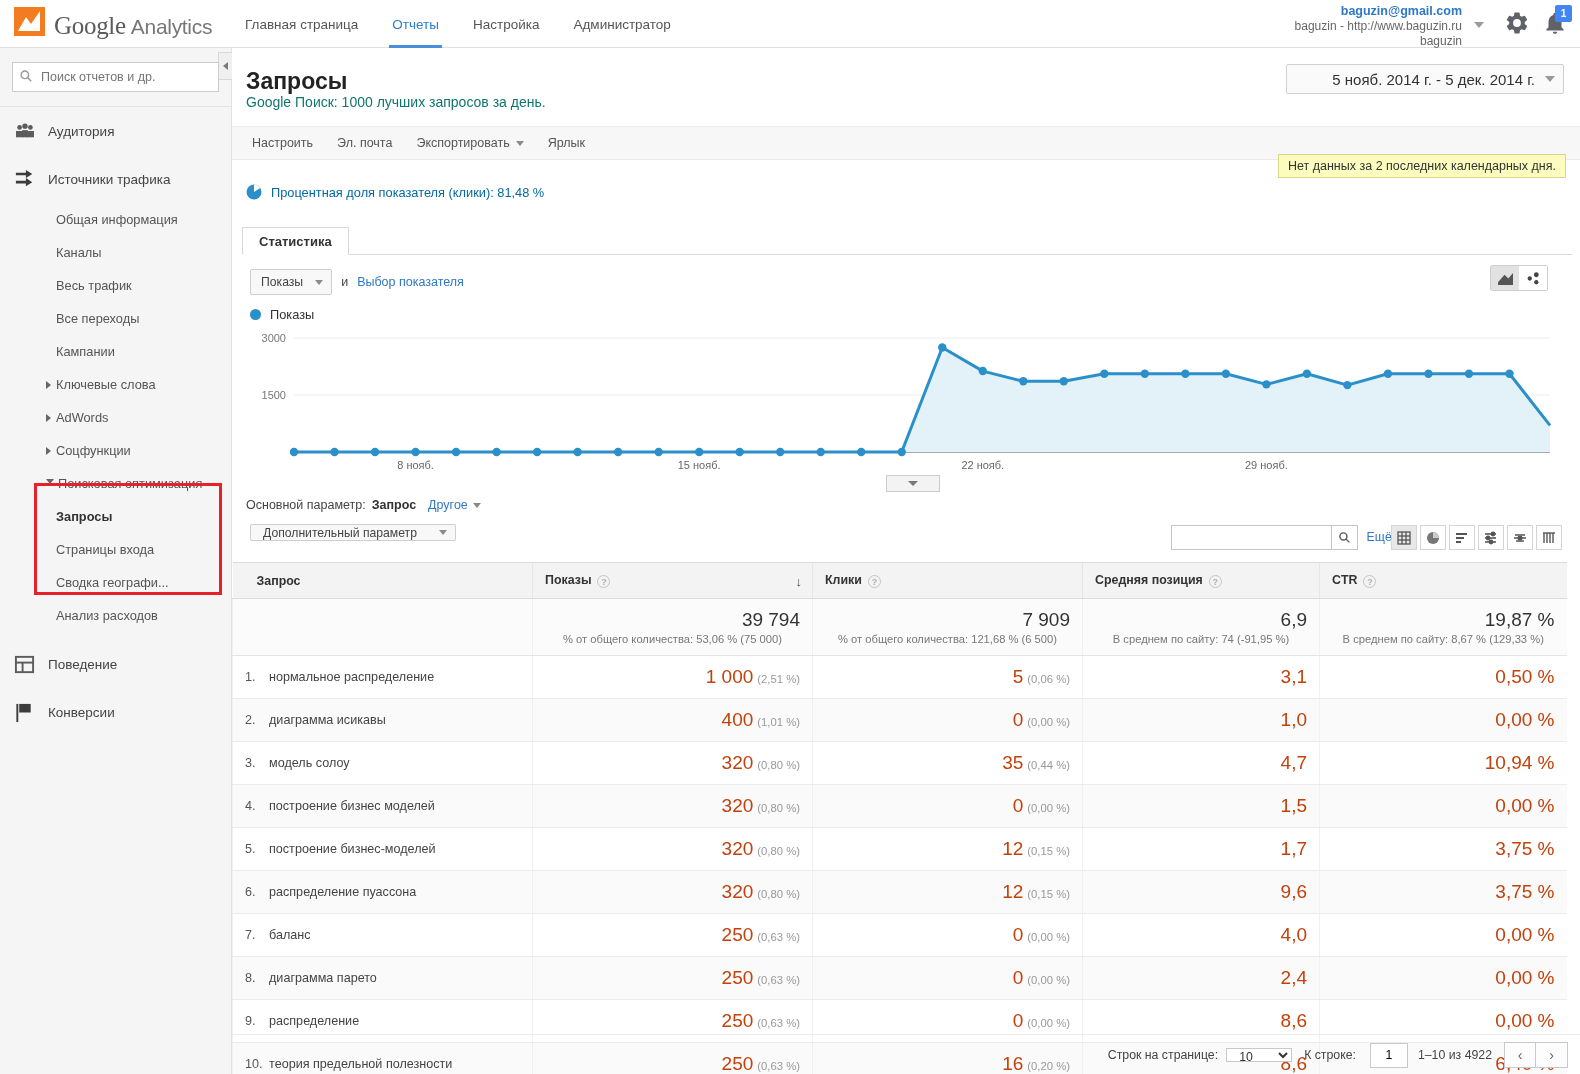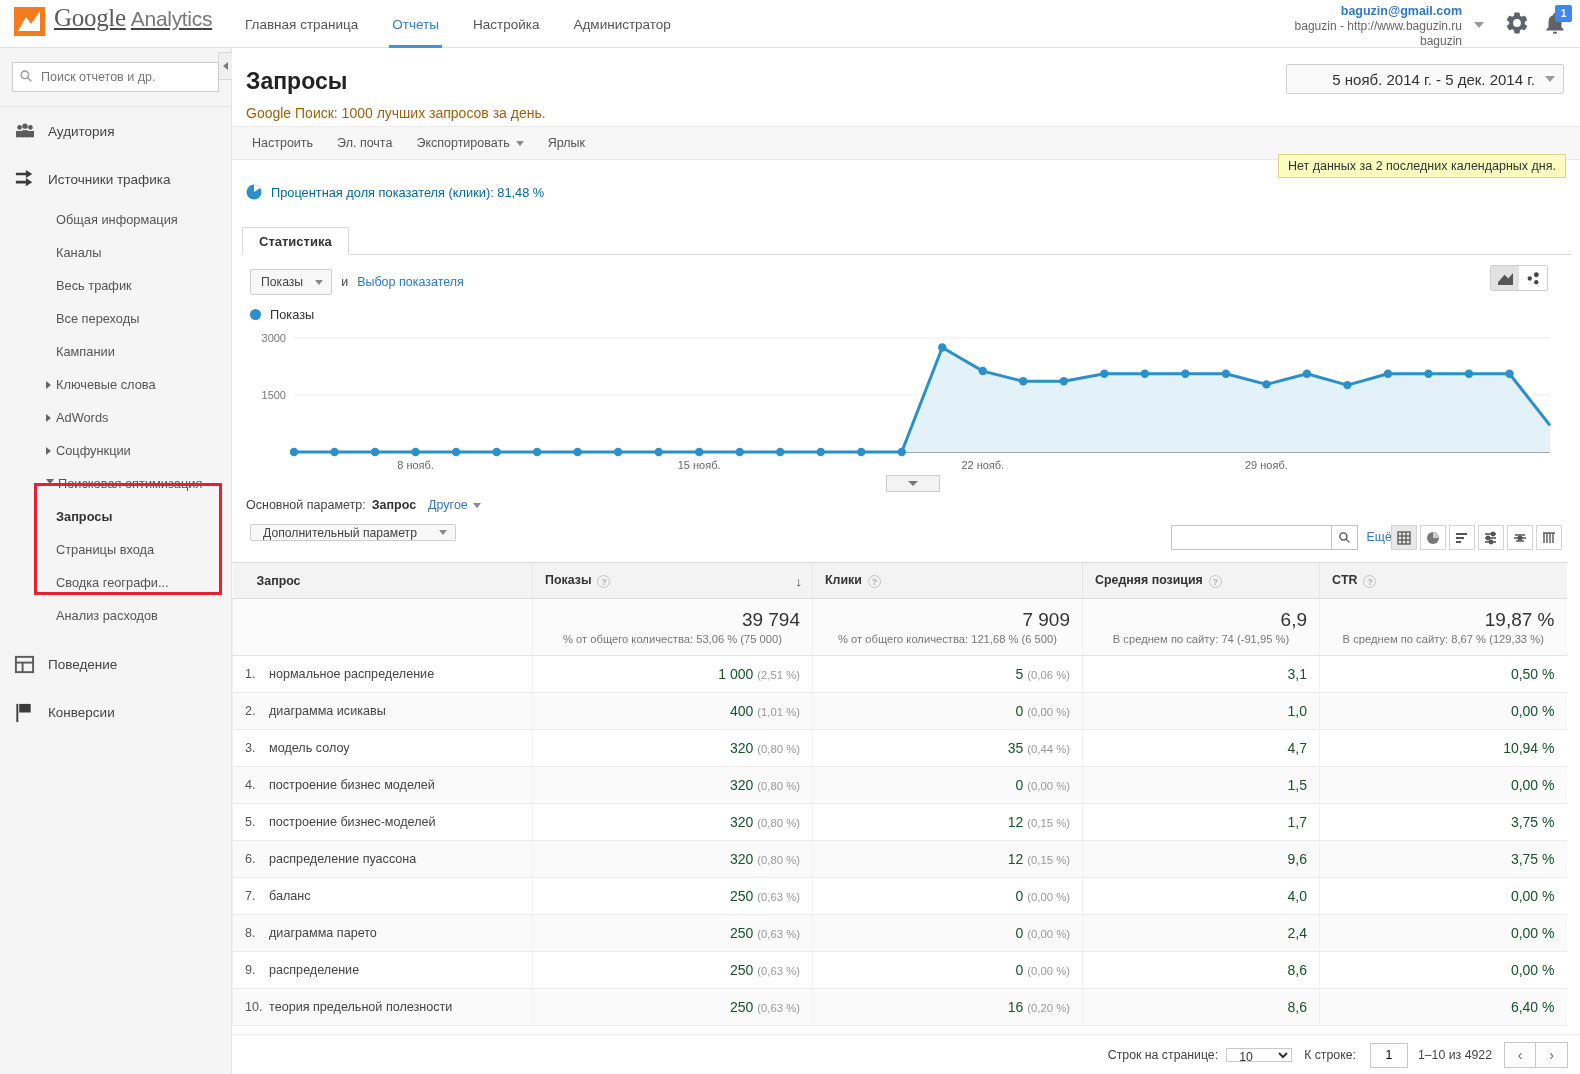--- a/index.html
+++ b/index.html
@@ -6,21 +6,21 @@
   html, body { margin:0; padding:0; }
   body {
     width:1580px; height:1074px;
     font-family:"Liberation Sans", sans-serif;
     font-size:13px; color:#444; background:#fff;
     overflow:hidden; position:relative;
   }
 
   
   .topbar { position:absolute; left:0; top:0; width:1580px; height:48px; background:#fff; border-bottom:1px solid #e0e0e0; }
-  .ga-logo { position:absolute; left:12px; top:4px; display:flex; align-items:flex-start;text-decoration:underline; }
+  .ga-logo { position:absolute; left:12px; top:4px; display:flex; align-items:flex-end; }
   .ga-mark { width:36px; height:36px; position:relative; }
   .ga-mark svg { display:block; }
   .ga-word { font-family:"Liberation Serif", serif; font-size:25px; color:#5b5b5b; margin-left:6px; letter-spacing:-0.3px; }
   .ga-word b { font-weight:400; }
   .ga-word span.analytics { font-family:"Liberation Sans", sans-serif; font-size:21px; color:#777; margin-left:5px; }
 
   .topnav { position:absolute; left:228px; top:0; height:48px; display:flex; align-items:stretch; }
   .topnav a {
     display:flex; align-items:center; padding:0 17px; height:48px;
     color:#555; text-decoration:none; font-size:13.5px; position:relative;
@@ -63,21 +63,21 @@
   .subitem .tri.down { border-left:4px solid transparent;border-right:4px solid transparent;border-top:5px solid #666; margin-right:4px; }
   .subitem.selected { font-weight:bold; color:#333; }
 
   .redbox { position:absolute; left:34px; top:483px; width:188px; height:112px; border:3px solid #e8202a; pointer-events:none; }
 
   
   .main { position:absolute; left:232px; top:48px; width:1348px; height:1026px; background:#fff; }
 
   .rep-head { padding:20px 16px 0 14px; position:relative; height:78px; }
   .rep-title { font-size:23px; color:#222; font-weight:bold; line-height:26px; }
-  .rep-sub { font-size:14px; color:#a16207; margin-top:11px; }
+  .rep-sub { font-size:14px; color:#0f766e; margin-top:0; }
 
   .daterange {
     position:absolute; right:16px; top:16px; height:30px; min-width:278px;
     border:1px solid #d0d0d0; background:#fafafa; border-radius:2px;
     display:flex; align-items:center; justify-content:flex-end; padding:0 8px 0 12px; cursor:pointer;
   }
   .daterange .dtxt { font-size:15px; color:#333; }
   .daterange .dc { margin-left:10px; width:0;height:0;border-left:5px solid transparent;border-right:5px solid transparent;border-top:6px solid #9a9a9a; }
 
   .actionbar { height:34px; background:#f7f7f7; border-top:1px solid #eaeaea; border-bottom:1px solid #eaeaea; display:flex; align-items:center; padding-left:8px; }
@@ -151,21 +151,21 @@
     border-left:1px solid #e6e6e6;
     font-size:12.4px; color:#333; font-weight:bold; text-align:left; padding:10px 12px; height:36px;
     position:relative;
   }
   table.rep th.first { border-left:none; padding-left:24px; }
   .q-ico { display:inline-block; width:13px;height:13px;border-radius:50%; border:1px solid #c5c5c5; color:#b0b0b0; font-size:9px; text-align:center; line-height:12px; margin-left:6px; vertical-align:middle; }
   .sort-arrow { position:absolute; right:10px; top:11px; color:#444; font-size:13px; }
   table.rep td { border-bottom:1px solid #ececec; border-left:1px solid #f0f0f0; font-size:12.6px; color:#444; padding:10px 12px; height:35px; vertical-align:middle; }
   td.col-q { padding-left:24px; border-left:none; }
   td.num { text-align:right; }
-  td.num .big { font-size:14px; color:#14532d; }
+  td.num .big { font-size:19px; color:#c2410c; }
   td.num .pct { color:#999; font-size:11.3px; margin-left:4px; }
   tr.summary td { background:#fbfbfb; height:52px; border-bottom:1px solid #e4e4e4; }
   tr.summary .tot { font-size:19px; color:#333; display:block; text-align:right; line-height:22px; }
   tr.summary .sub { font-size:11.2px; color:#777; display:block; text-align:center; margin-top:2px; }
   .rownum { display:inline-block; width:24px; color:#555; }
   tr.alt td { background:#fafafa; }
 
   .pager { position:absolute; right:12px; bottom:6px; display:flex; align-items:center; font-size:12.3px; color:#444; }
   .pager .lbl { margin-right:8px; }
   .pager select {

